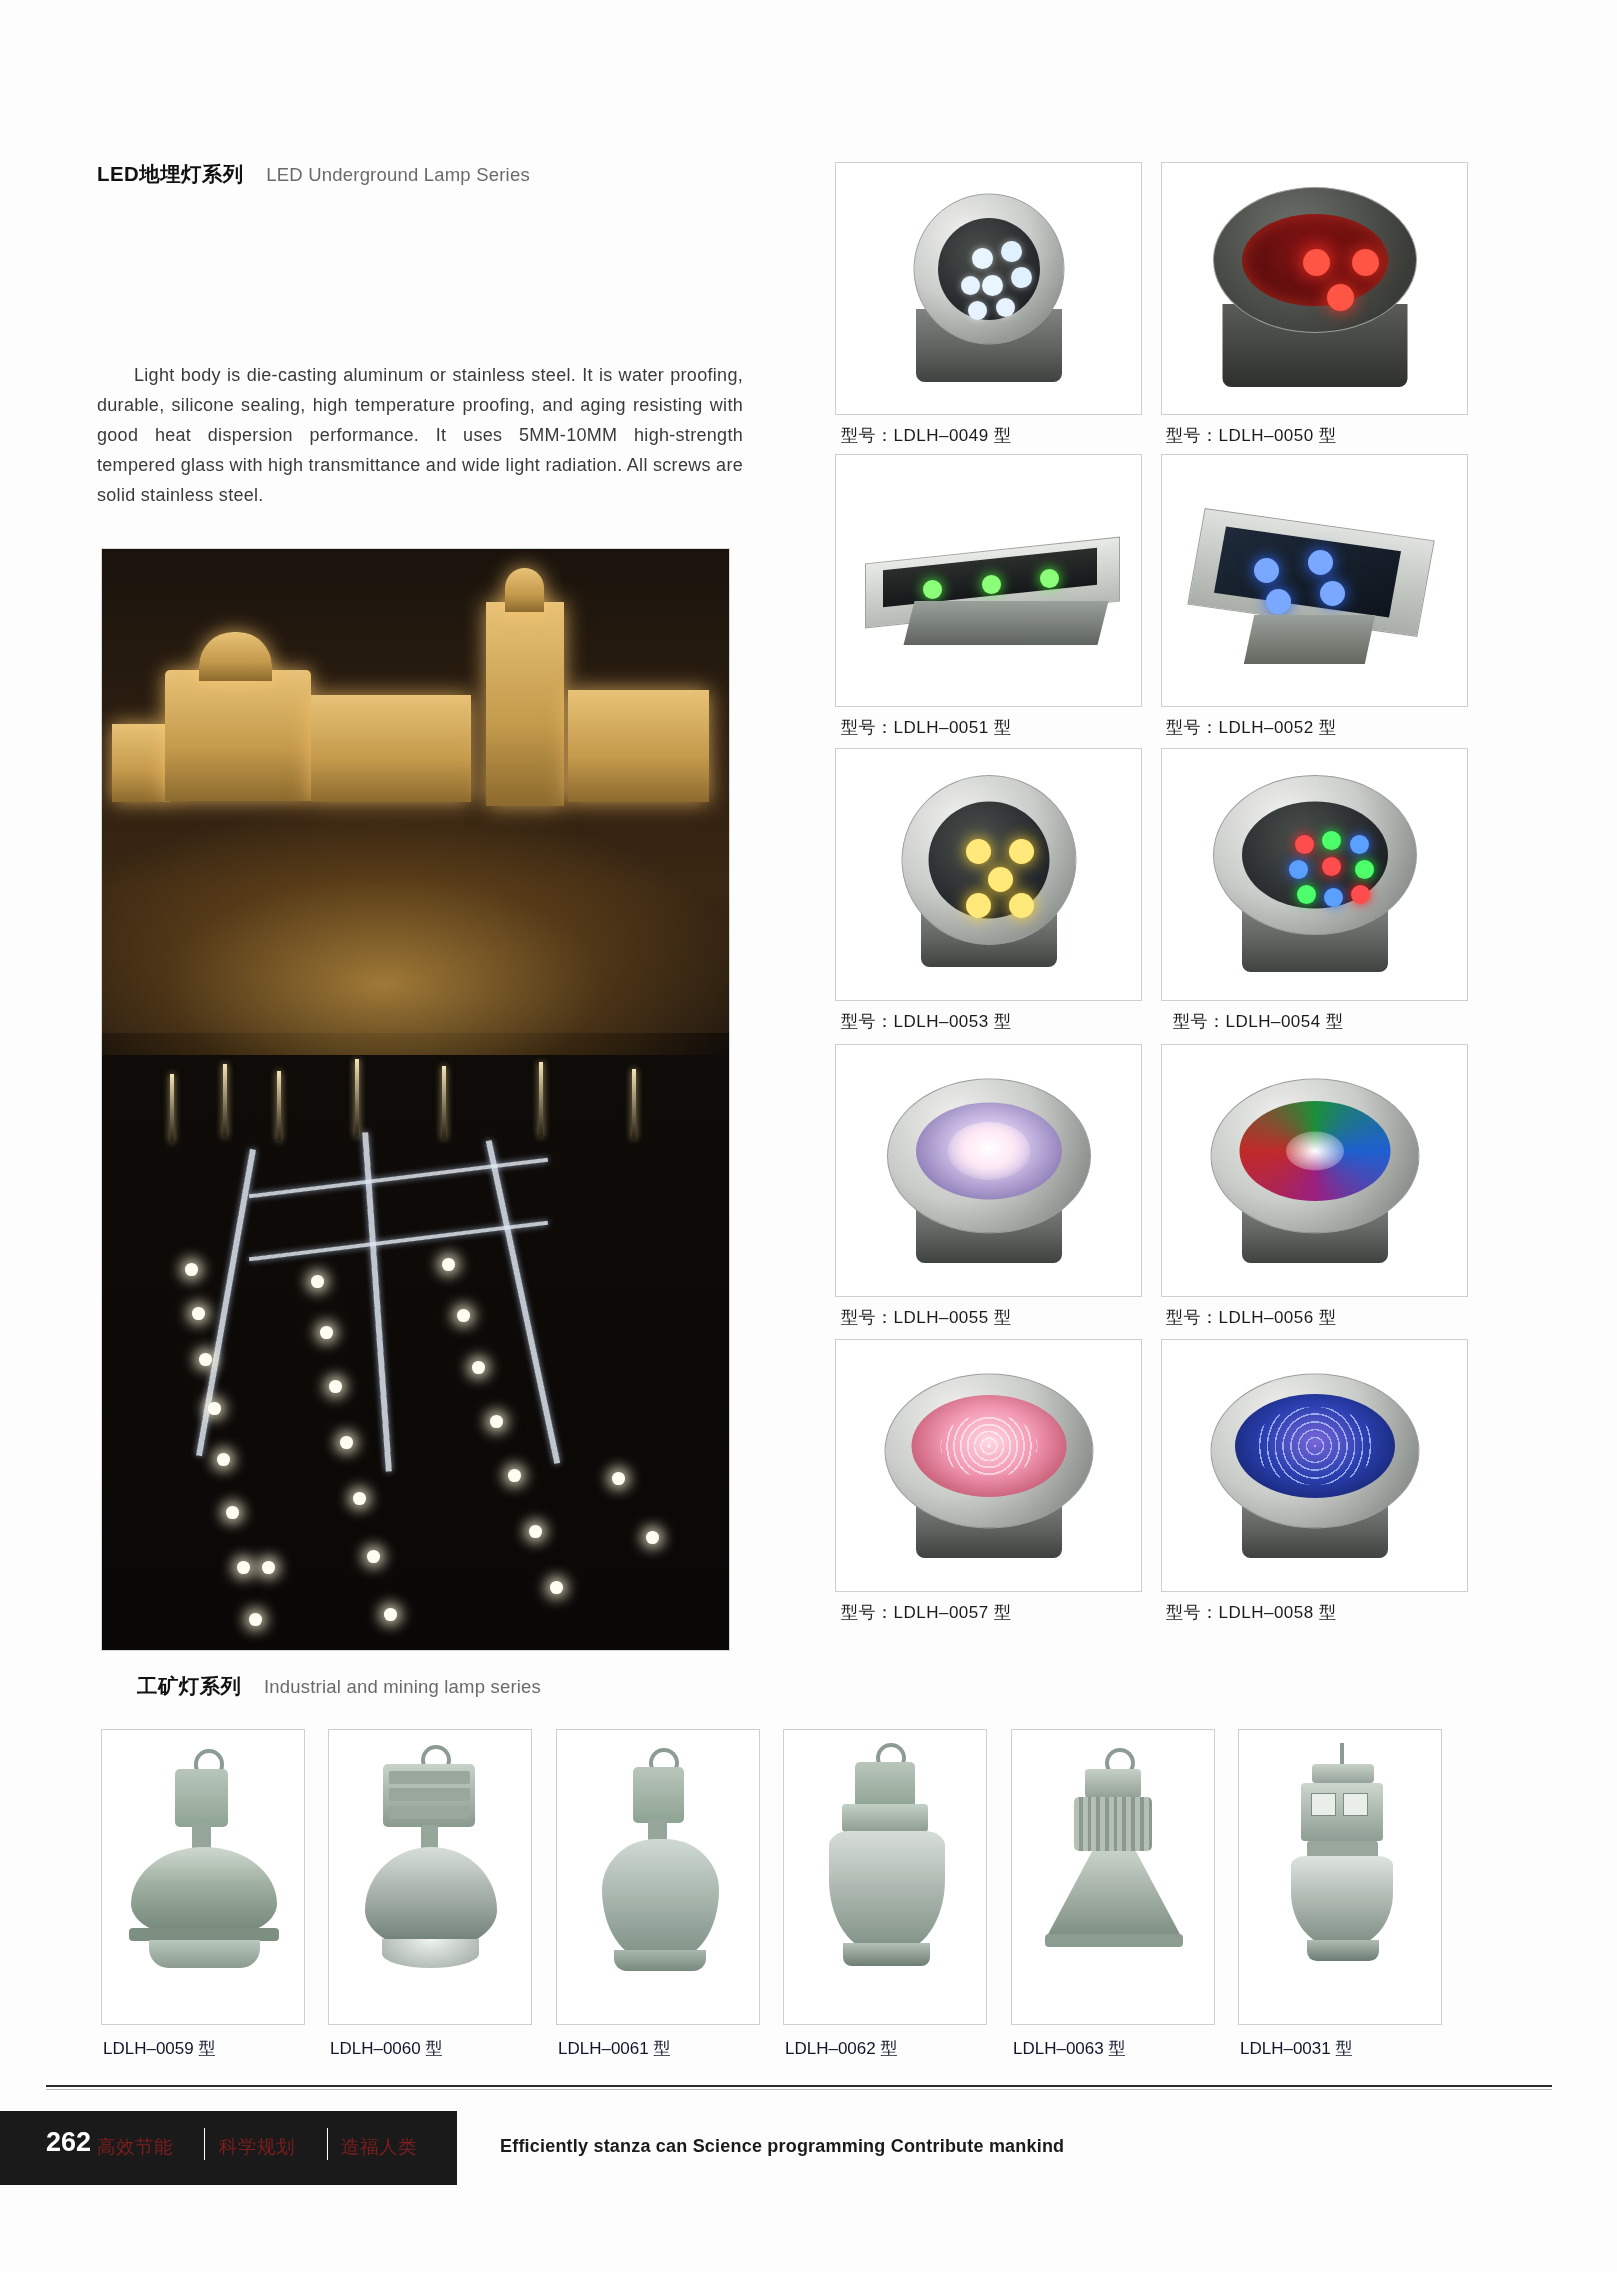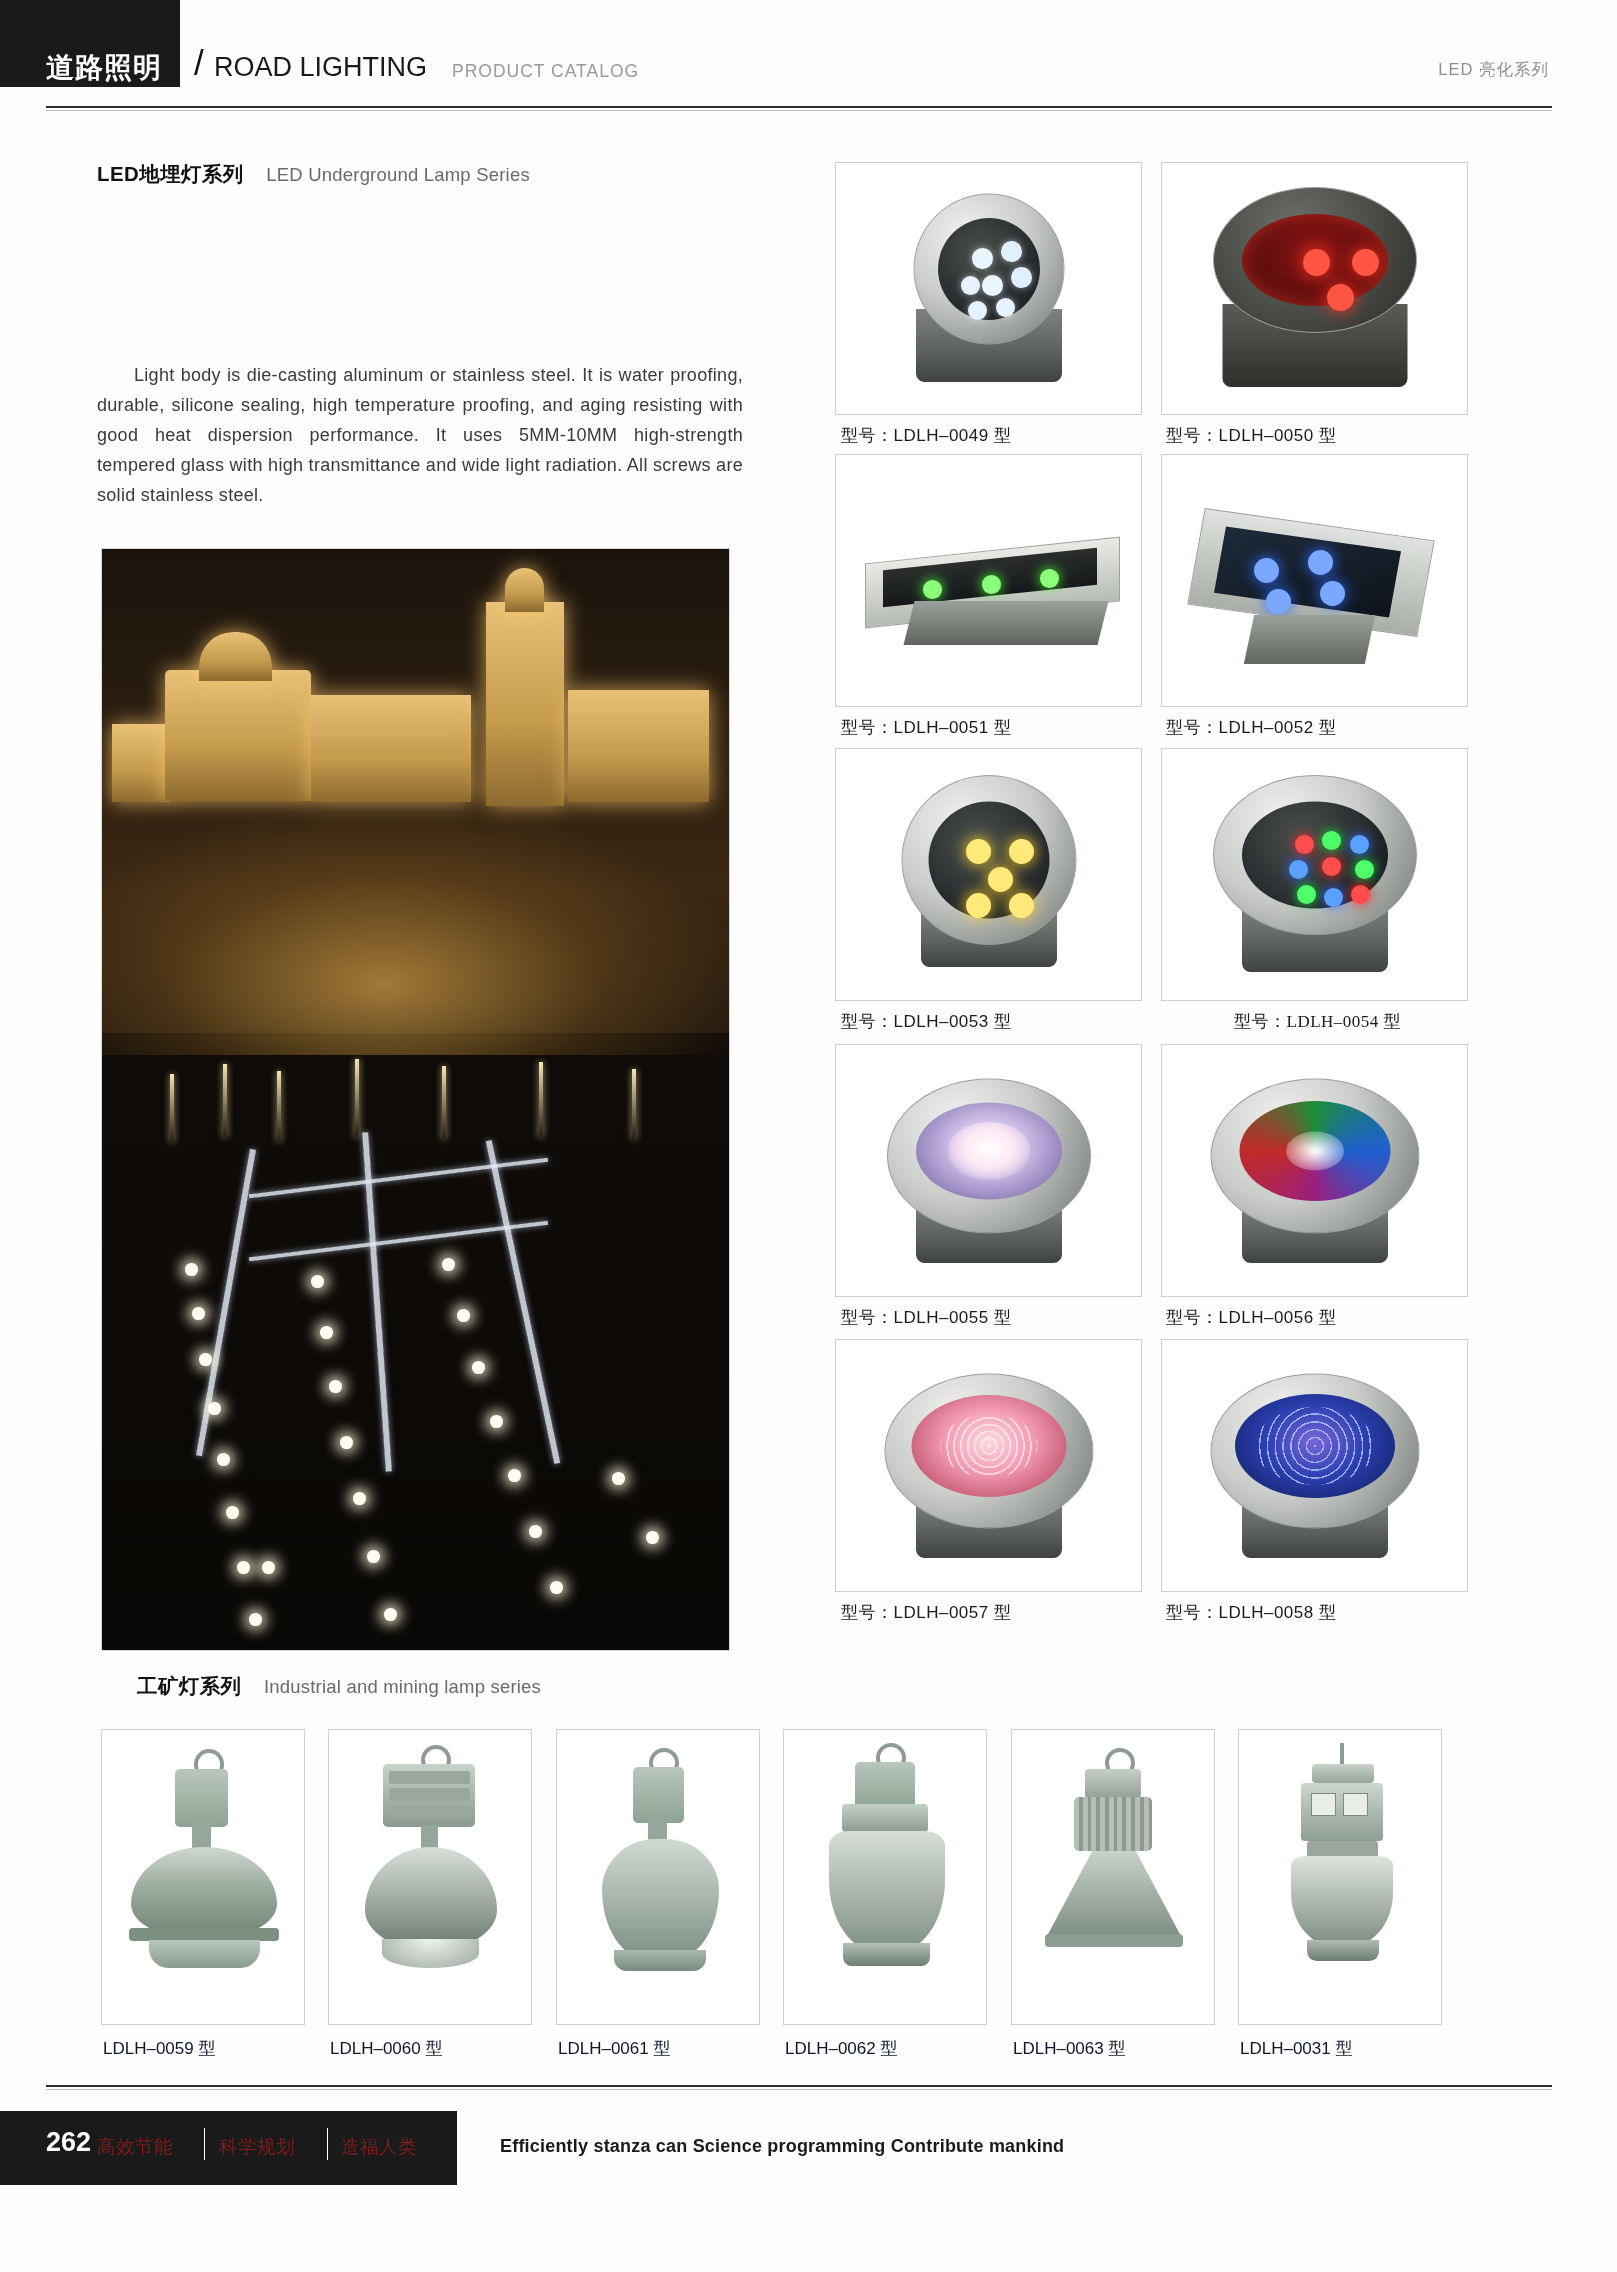--- a/index.html
+++ b/index.html
@@ -331,30 +331,20 @@
     color:#1a1a1a;
     white-space: nowrap;
     letter-spacing: 0.2px;
   }
 </style>
 </head>
 <body>
 
 <div class="page">
 
-  <div class="header">
-    <div class="header-dark"></div>
-    <div class="header-title-cn">道路照明</div>
-    <div class="header-slash">/</div>
-    <div class="header-title-en">ROAD LIGHTING</div>
-    <div class="header-sub-en">PRODUCT CATALOG</div>
-    <div class="header-right-cn">LED 亮化系列</div>
-    <div class="header-rule"></div>
-    <div class="header-rule-thin"></div>
-  </div>
 
   <div class="sec-title" style="left:97px; top:160px;">
     <span class="cn">LED地埋灯系列</span>
     <span class="en">LED Underground Lamp Series</span>
   </div>
 
   <div class="para-en">Light body is die-casting aluminum or stainless steel. It is water proofing, durable, silicone sealing, high temperature proofing, and aging resisting with good heat dispersion performance. It uses 5MM-10MM high-strength tempered glass with high transmittance and wide light radiation. All screws are solid stainless steel.</div>
 
   <div class="main-photo">
     <div class="mp-sky"></div>
@@ -499,21 +489,21 @@
         <div class="led" style="left:188px; top:86px; width:19.4px; height:19.4px; background:#5aa0ff; box-shadow:0 0 11.7px #2a6aff;"></div>
         <div class="led" style="left:127px; top:111px; width:19.4px; height:19.4px; background:#5aa0ff; box-shadow:0 0 11.7px #2a6aff;"></div>
         <div class="led" style="left:160px; top:108px; width:19.4px; height:19.4px; background:#ff4d4d; box-shadow:0 0 11.7px #ff2020;"></div>
         <div class="led" style="left:193px; top:111px; width:19.4px; height:19.4px; background:#4dff6a; box-shadow:0 0 11.7px #17e23a;"></div>
         <div class="led" style="left:135px; top:136px; width:19.4px; height:19.4px; background:#4dff6a; box-shadow:0 0 11.7px #17e23a;"></div>
         <div class="led" style="left:162px; top:139px; width:19.4px; height:19.4px; background:#5aa0ff; box-shadow:0 0 11.7px #2a6aff;"></div>
         <div class="led" style="left:189px; top:136px; width:19.4px; height:19.4px; background:#ff4d4d; box-shadow:0 0 11.7px #ff2020;"></div>
       </div>
     </div>
   </div>
-  <div class="cap" style="left:1234px; top:1010px;font-family:Liberation Serif, serif;">型号：LDLH–0054 型</div>
+  <div class="cap" style="left:1173px; top:1010px;">型号：LDLH–0054 型</div>
 
   <div class="cell" style="left:835px; top:1044px; width:307px; height:253px;">
     <div class="box">
       <div class="art">
         <div class="body-cyl" style="left:50%; top:155px; transform:translateX(-50%); width:146px; height:63px;"></div>
         <div class="disc ctr" style="width:204px; height:155px; margin-top:-14.6px;"></div>
         <div class="ctr" style="width:146px; height:97px; margin-top:-19.4px; border-radius:50%; background: radial-gradient(ellipse at 50% 45%, #f2e8ff 0%, #cfc0e8 35%, #8f7fb8 75%, #4a4466 100%);"></div>
         <div class="ctr" style="width:83px; height:58px; margin-top:-19.4px; border-radius:50%; background: radial-gradient(ellipse at 50% 45%, #ffffff 0%, #ffe9f5 40%, rgba(255,255,255,0) 80%);"></div>
       </div>
     </div>

